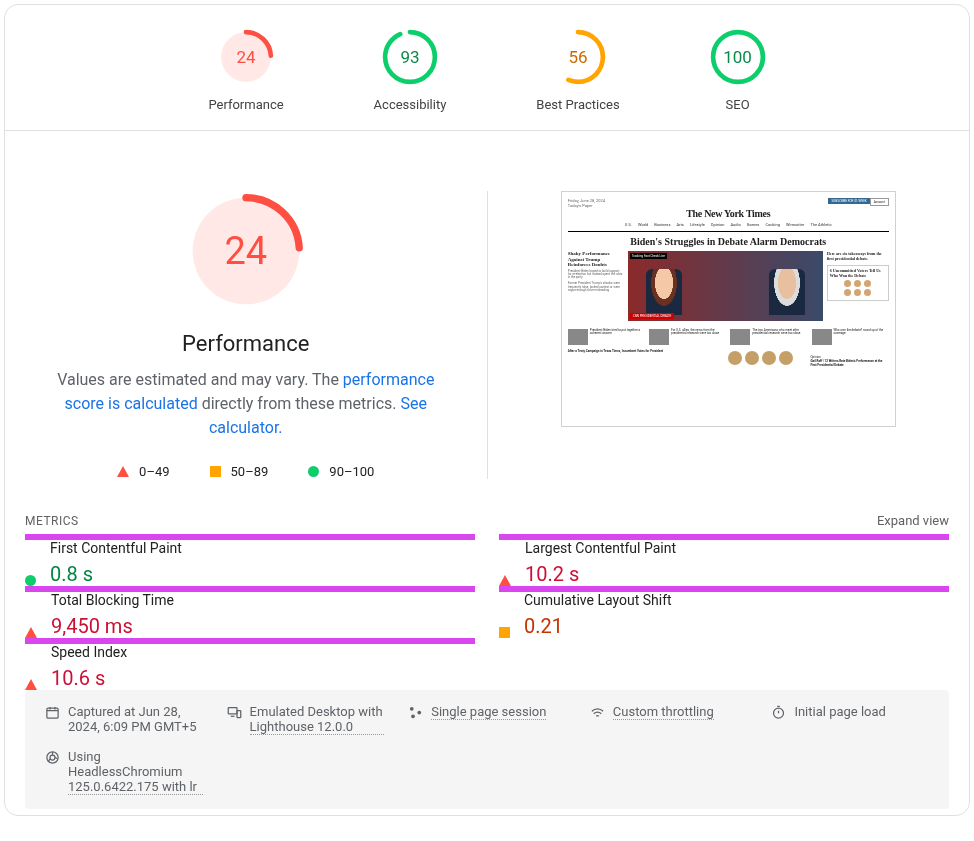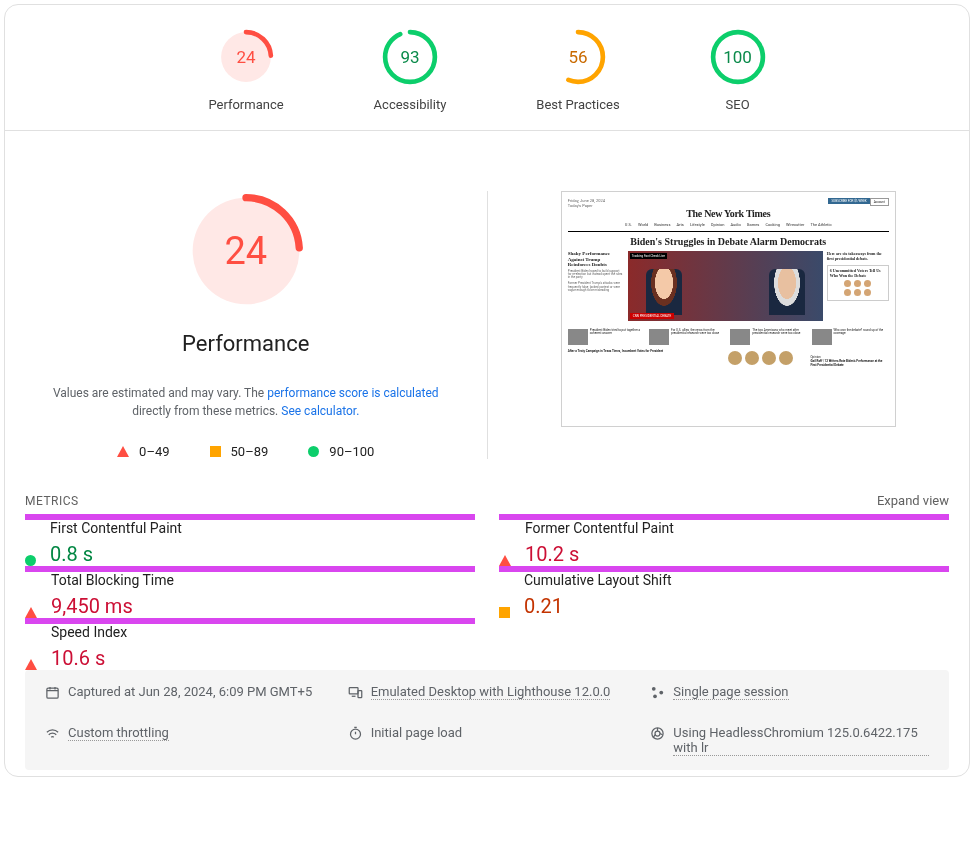--- a/index.html
+++ b/index.html
@@ -9,21 +9,21 @@
   .gauge-item { display: flex; flex-direction: column; align-items: center; gap: 12px; cursor: pointer; }
   .gauge { width: 56px; height: 56px; position: relative; }
   .gauge-lg { width: 120px; height: 120px; }
   .gauge svg { width: 100%; height: 100%; transform: rotate(-90deg); }
   .gauge .gauge-score { position: absolute; inset: 0; display: flex; align-items: center; justify-content: center; font-size: 17px; font-weight: 400; }
   .gauge-lg .gauge-score { font-size: 38px; }
   .gauge-label { font-size: 13px; color: #424242; }
   .perf-section { display: flex; padding: 60px 20px 24px; gap: 0; }
   .perf-left { flex: 1; display: flex; flex-direction: column; align-items: center; border-right: 1px solid #e0e0e0; padding-right: 20px; }
   .perf-title { font-size: 22px; font-weight: 400; margin-top: 20px; }
-  .perf-desc { font-size: 12px; color: #5f6368; text-align: center; margin-top: 28px; line-height: 1.5; max-width: 420px; }
+  .perf-desc { font-size: 16px; color: #5f6368; text-align: center; margin-top: 12px; line-height: 1.5; max-width: 420px; }
   .perf-desc a { color: #1a73e8; text-decoration: none; }
   .legend { display: flex; gap: 40px; margin-top: 24px; font-size: 13px; align-items: center; }
   .legend-item { display: flex; align-items: center; gap: 10px; }
   .triangle-red { width: 0; height: 0; border-left: 6px solid transparent; border-right: 6px solid transparent; border-bottom: 11px solid #ff4e42; }
   .square-orange { width: 11px; height: 11px; background: #ffa400; }
   .circle-green { width: 11px; height: 11px; border-radius: 50%; background: #0cce6b; }
   .perf-right { flex: 1; display: flex; align-items: flex-start; justify-content: center; padding-left: 20px; }
   .screenshot { width: 335px; height: 236px; border: 1px solid #d0d0d0; background: #fff; padding: 6px; font-size: 4px; position: relative; }
   .ss-top { display: flex; justify-content: space-between; font-size: 4px; color: #666; }
   .ss-logo { font-family: 'Times New Roman', serif; font-weight: 700; font-size: 10px; text-align: center; letter-spacing: -0.3px; }
@@ -60,21 +60,21 @@
   .expand-link { font-size: 13px; color: #616161; cursor: pointer; }
   .metrics-grid { display: grid; grid-template-columns: 1fr 1fr; gap: 0 24px; padding: 0 20px; }
   .metric { display: flex; align-items: flex-end; gap: 14px; padding: 0 0; border-top: 6px solid #d946ef; }
   .metric-icon { margin-top: 3px; flex-shrink: 0; }
   .metric-body { flex: 1; }
   .metric-name { font-size: 14px; color: #212121; margin-bottom: 6px; }
   .metric-value { font-size: 20px; font-weight: 400; }
   .val-red { color: #cc0f35; }
   .val-green { color: #018642; }
   .val-orange { color: #c33300; }
-  .footer { background: #f5f5f5; padding: 14px 20px; display: grid; grid-template-columns: 1fr 1fr 1fr; gap: 25px 24px; font-size: 13px; color: #5f6368; margin: 0 20px 6px; border-radius: 4px; }
+  .footer { background: #f5f5f5; padding: 14px 20px; display: grid; grid-template-columns: 1fr 1fr 1fr 1fr 1fr; gap: 14px 24px; font-size: 13px; color: #5f6368; margin: 0 20px 6px; border-radius: 4px; }
   .footer-item { display: flex; align-items: flex-start; gap: 8px; }
   .footer-item .dotted { border-bottom: 1px dotted #999; }
   .fi-icon { width: 15px; height: 15px; flex-shrink: 0; margin-top: 1px; }
   .gauge-bg-fail { fill: #ffe8e6; }
   .score-fail { color: #ff4e42; }
   .score-avg { color: #c96a00; }
   .score-pass { color: #0a8a4a; }
   .stroke-fail { stroke: #ff4e42; }
   .stroke-avg { stroke: #ffa400; }
   .stroke-pass { stroke: #0cce6b; }
@@ -255,21 +255,21 @@
     <div class="metric">
       <div class="metric-icon circle-green"></div>
       <div class="metric-body">
         <div class="metric-name">First Contentful Paint</div>
         <div class="metric-value val-green">0.8 s</div>
       </div>
     </div>
     <div class="metric">
       <div class="metric-icon triangle-red"></div>
       <div class="metric-body">
-        <div class="metric-name">Former Contentful Paint</div>
+        <div class="metric-name">Largest Contentful Paint</div>
         <div class="metric-value val-red">10.2 s</div>
       </div>
     </div>
     <div class="metric">
       <div class="metric-icon triangle-red"></div>
       <div class="metric-body">
         <div class="metric-name">Total Blocking Time</div>
         <div class="metric-value val-red">9,450 ms</div>
       </div>
     </div>

